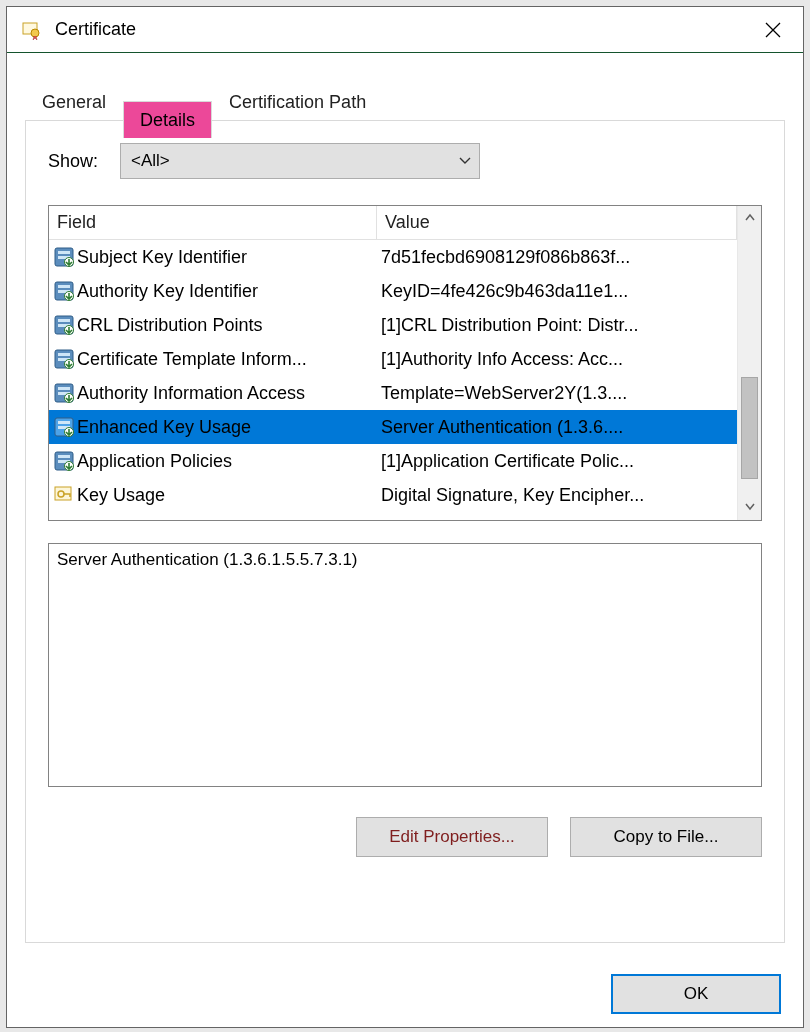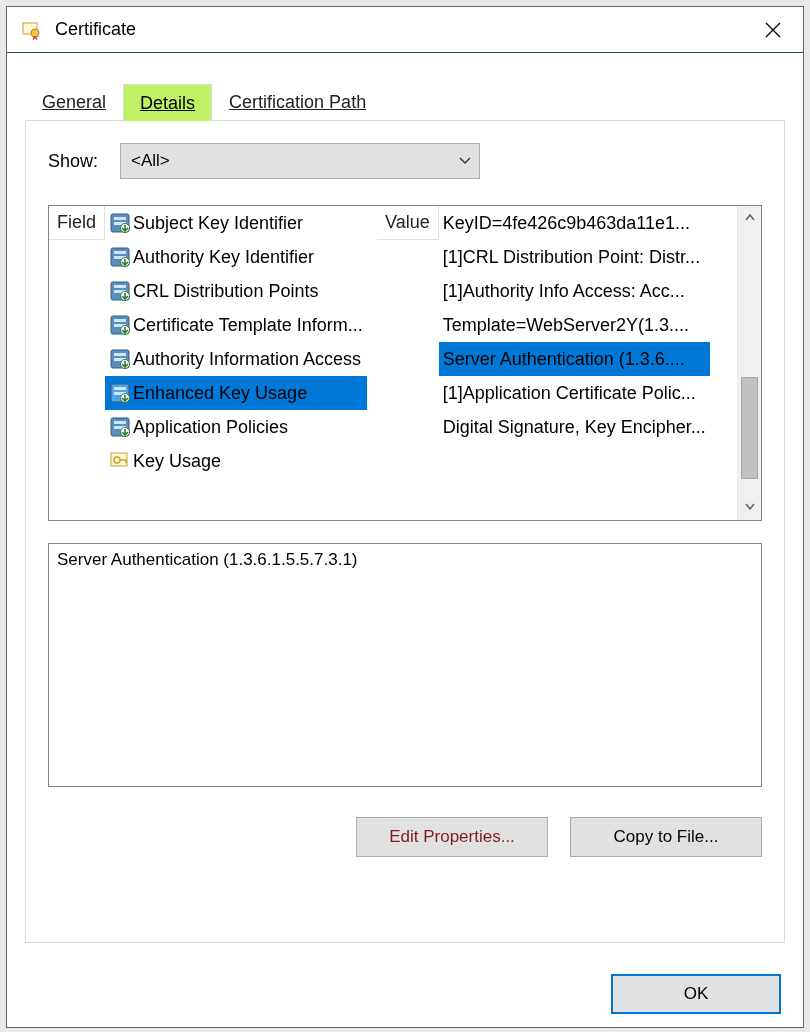--- a/index.html
+++ b/index.html
@@ -45,27 +45,26 @@
       font-size: 18px;
     }
     .tab {
       padding: 8px 16px 7px 16px;
       border: 1px solid transparent;
       border-bottom: none;
       cursor: pointer;
       position: relative;
       background: #fff;
       color: #000;
-      text-decoration: underline;
     }
     .tab.inactive { color: #222; }
     .tab.active {
       border-color: #d9d9d9;
-      background: #bef264;
-      top: 1px;
+      background: #ec4899;
+      top: 18px;
       z-index: 2;
     }
     .pane {
       flex: 1;
       margin: 0 18px 18px 18px;
       border: 1px solid #d9d9d9;
       border-top: none;
       padding: 22px 22px 16px 22px;
       display: flex;
       flex-direction: column;
@@ -88,21 +87,21 @@
 
     .listview {
       border: 1px solid #828282;
       height: 316px;
       display: flex;
       background: #fff;
       font-size: 18px;
       margin-bottom: 22px;
     }
     .cols { flex: 1; display: flex; overflow: hidden; }
-    .col { display: flex; flex-direction: row; overflow: hidden; }
+    .col { display: flex; flex-direction: column; overflow: hidden; }
     .col.field { flex: 0 0 328px; }
     .col.value { flex: 1; }
     .colhead {
       height: 34px;
       display: flex; align-items: center;
       padding: 0 8px;
       background: #fff;
       border-bottom: 1px solid #e1e1e1;
       border-right: 1px solid #e1e1e1;
       color: #222;
@@ -315,20 +314,21 @@
                       <path d="M11 10 h6 v3" fill="none" stroke="#c9a227" stroke-width="1.5"></path>
                     </svg></span>
                   <span class="fieldtxt">Key Usage</span>
                 </div>
               </div>
             </div>
         </div>
         <div class="col value">
           <div class="colhead">Value</div>
           <div id="valuecells">
+              <div class="cellrow">7d51fecbd6908129f086b863f...</div>
               <div class="cellrow">KeyID=4fe426c9b463da11e1...</div>
               <div class="cellrow">[1]CRL Distribution Point: Distr...</div>
               <div class="cellrow">[1]Authority Info Access: Acc...</div>
               <div class="cellrow">Template=WebServer2Y(1.3....</div>
               <div class="cellrow selected">Server Authentication (1.3.6....</div>
               <div class="cellrow">[1]Application Certificate Polic...</div>
               <div class="cellrow">Digital Signature, Key Encipher...</div>
             </div>
         </div>
       </div>

